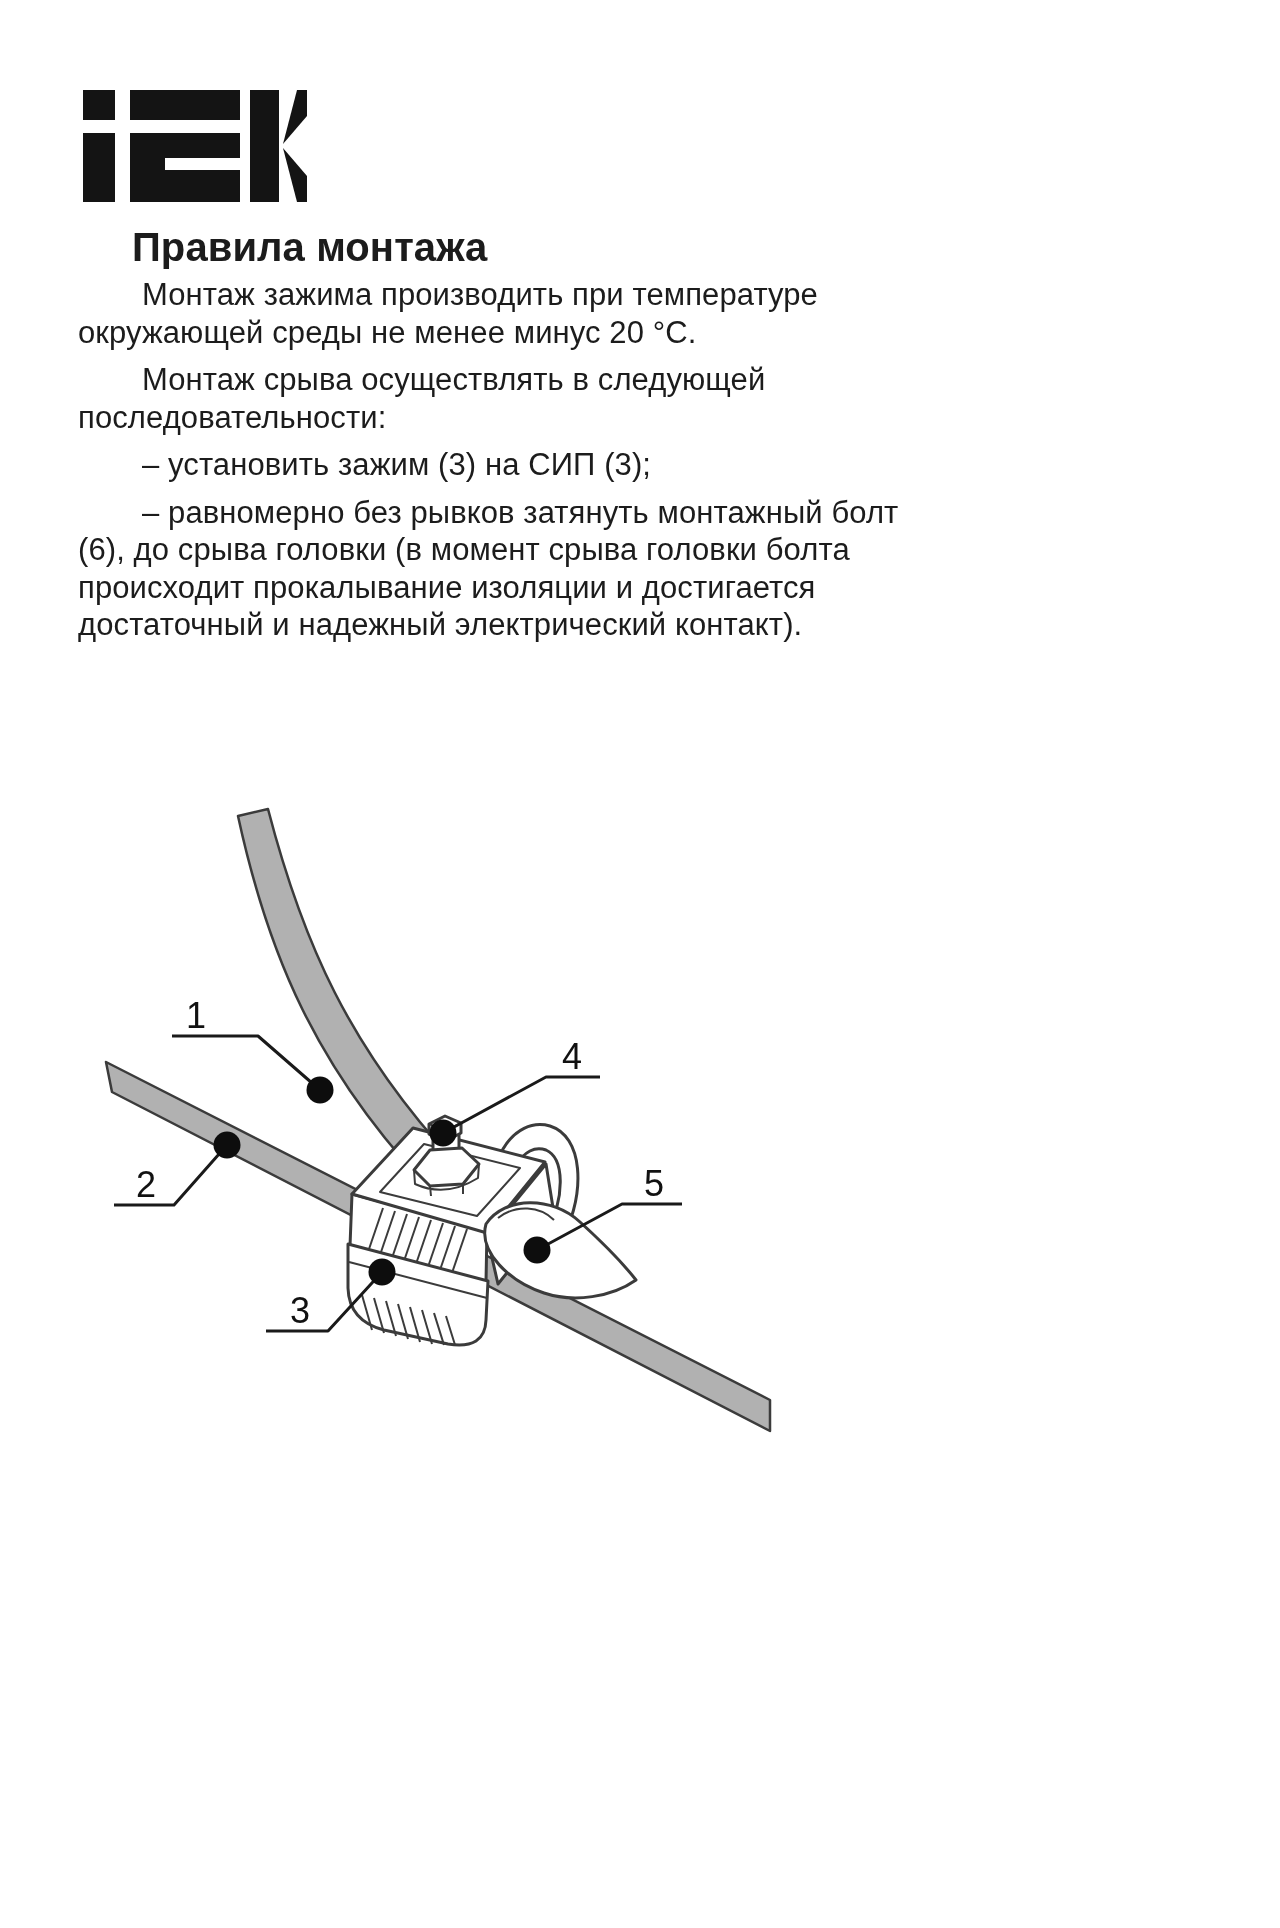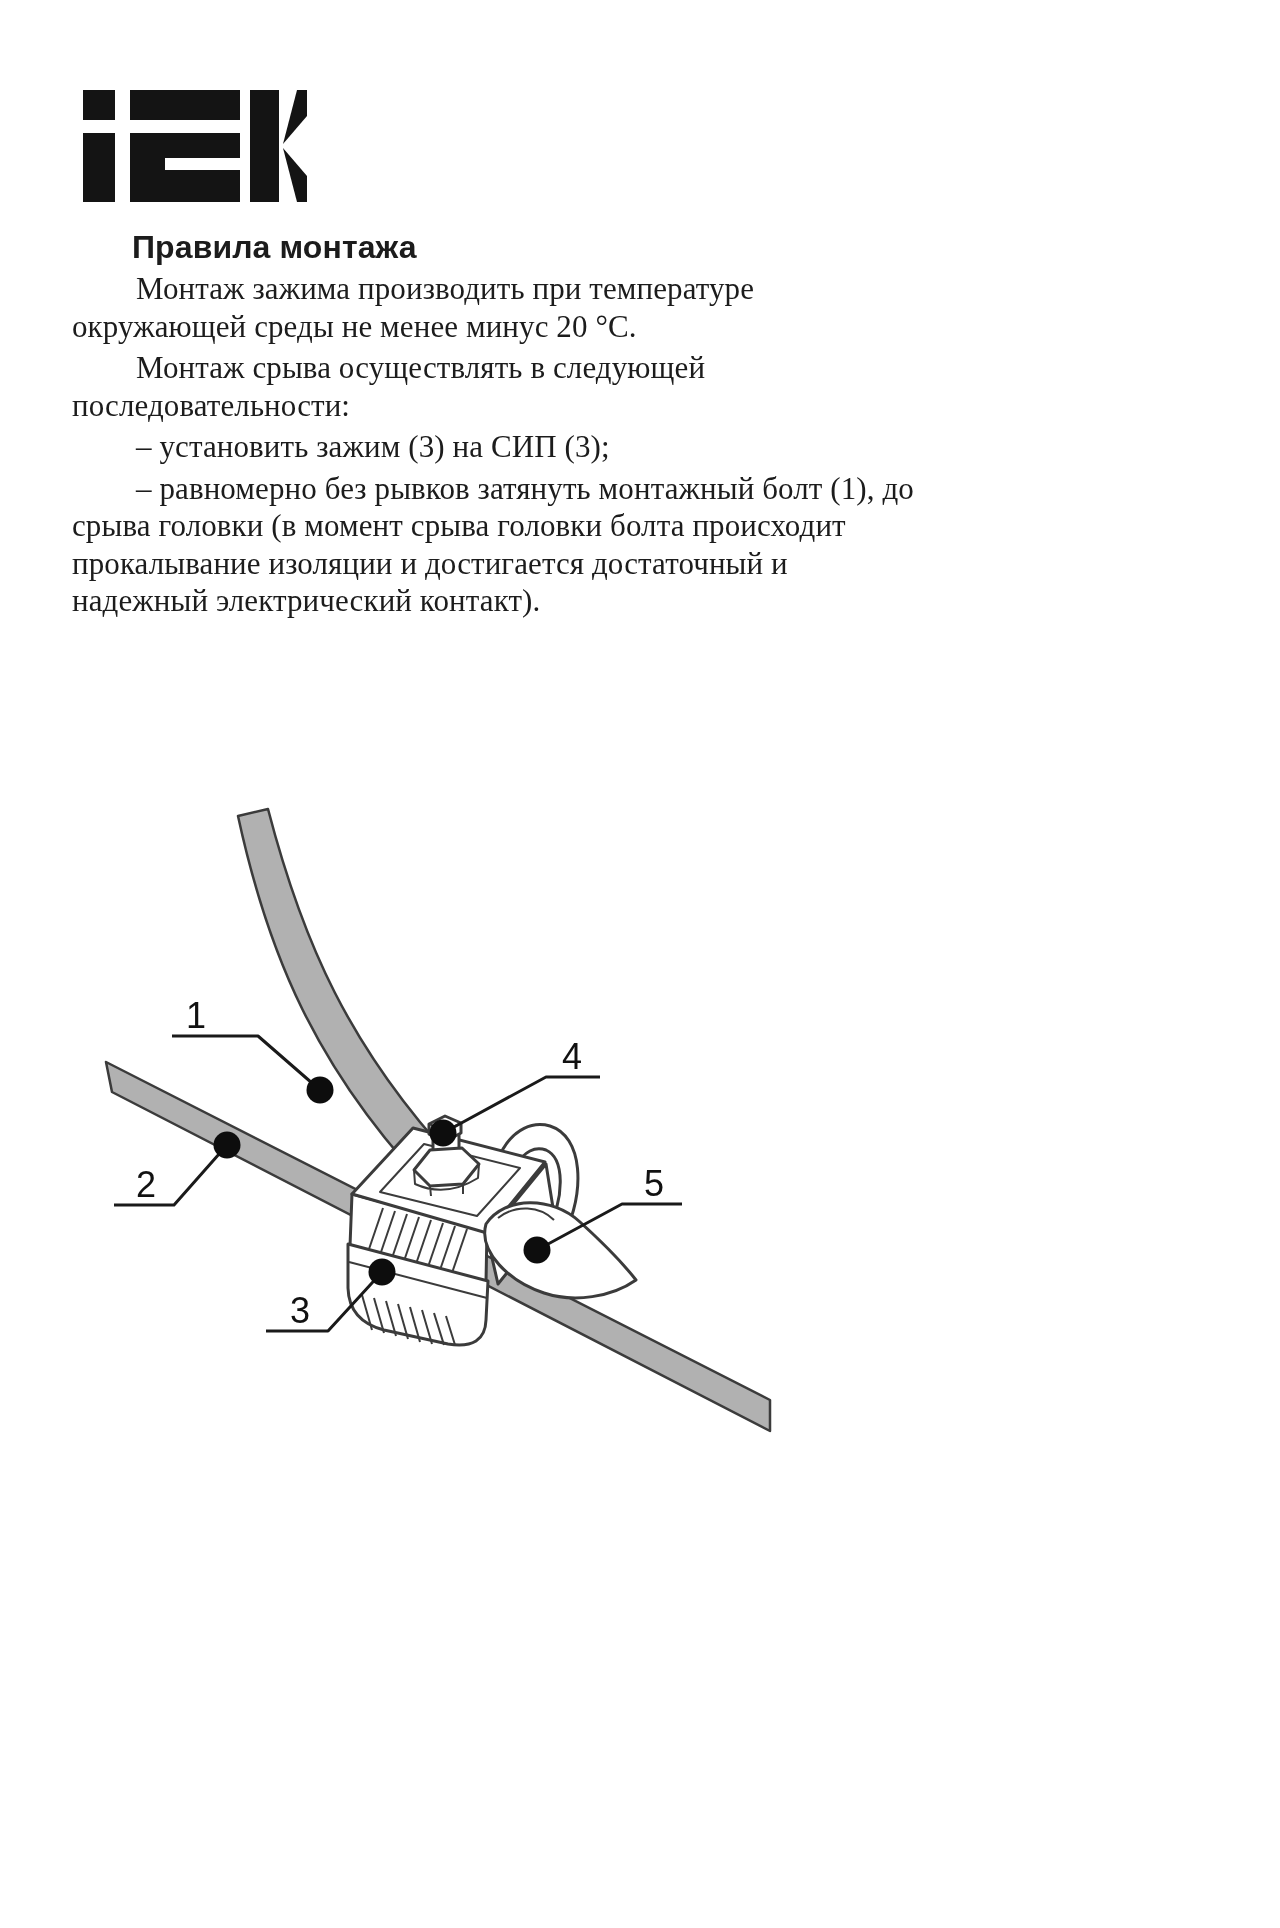--- a/index.html
+++ b/index.html
@@ -15,27 +15,26 @@
   .logo{
     position:absolute;left:83px;top:90px;width:224px;height:112px;
   }
   .content{
     position:absolute;left:68px;top:228px;width:866px;
     font-size:31px;line-height:37.5px;color:#1c1c1c;
     letter-spacing:0.1px;
   }
   .content h1{
     margin:0;padding:0;
-    font-size:32px;line-height:38px;font-weight:bold;
+    font-size:40px;line-height:38px;font-weight:bold;
     text-indent:64px;
   }
   .content p{
-    margin:4px;padding:0;
+    margin:10px;padding:0;
     text-indent:64px;
-    font-family:Liberation Serif, serif;
   }
   .figure-svg{
     position:absolute;left:0;top:0;width:1280px;height:1928px;
   }
   .outline{fill:#ffffff;stroke:#3b3b3b;stroke-width:3;stroke-linejoin:round;}
   .thin{fill:none;stroke:#3b3b3b;stroke-width:2;stroke-linejoin:round;}
   .wire{fill:#b1b1b1;stroke:#3b3b3b;stroke-width:2.5;stroke-linejoin:round;}
   .hatch line{stroke:#3b3b3b;stroke-width:2;}
   .leader{fill:none;stroke:#1a1a1a;stroke-width:3;stroke-linejoin:round;}
   .callout-dot{fill:#0d0d0d;stroke:none;}
@@ -59,21 +58,21 @@
       <polygon class="logo-shape" points="200,54 214,0 224,0 224,26"></polygon>
       <polygon class="logo-shape" points="200,58 224,86 224,112 214,112"></polygon>
     </g>
   </svg>
 
   <div class="content">
     <h1>Правила монтажа</h1>
     <p>Монтаж зажима производить при температуре окружающей среды не менее минус 20 °С.</p>
     <p>Монтаж срыва осуществлять в следующей последовательности:</p>
     <p>– установить зажим (3) на СИП (3);</p>
-    <p>– равномерно без рывков затянуть монтажный болт (1), до срыва головки (в момент срыва головки болта происходит прокалывание изоляции и достигается достаточный и надежный электрический контакт).</p>
+    <p>– равномерно без рывков затянуть монтажный болт (6), до срыва головки (в момент срыва головки болта происходит прокалывание изоляции и достигается достаточный и надежный электрический контакт).</p>
   </div>
 
   <svg class="figure-svg" viewBox="0 0 1280 1928" role="img">
 
     <path class="wire" d="M 238,816 C 266,945 312,1072 447,1207 L 473,1181 C 346,1052 300,932 268,809 Z" fill="#b1b1b1"></path>
 
     <polygon class="wire" points="106,1062 770,1400 770,1431 112,1092" fill="#b1b1b1"></polygon>
 
     <path class="outline" d="M 487,1236 L 546,1164 L 554,1214 L 498,1284 Z"></path>
 

